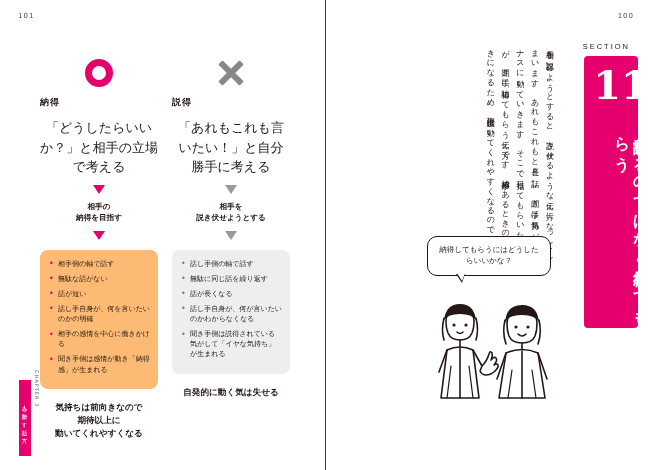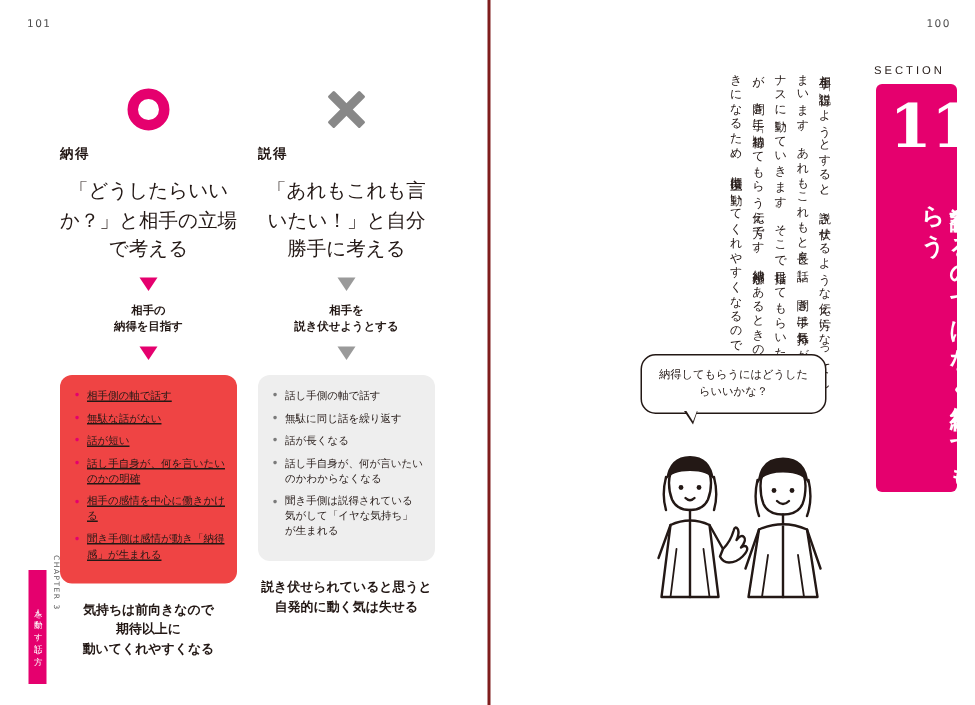--- a/index.html
+++ b/index.html
@@ -19,21 +19,21 @@
     width: 650px;
     height: 470px;
     background: #fdfdfd;
   }
   .page {
     position: absolute;
     top: 0;
     height: 470px;
     background: #ffffff;
   }
-  .page-left { left: 0; width: 325px; border-right: 6px solid #7f1d1d; }
+  .page-left { left: 0; width: 325px; border-right: 1px solid #7f1d1d; }
   .page-right { left: 327px; width: 325px; }
 
   .folio {
     position: absolute;
     top: 12px;
     font-size: 7px;
     letter-spacing: 1px;
     color: #4d4d4d;
   }
   .folio-left { left: 18px; }
@@ -212,21 +212,21 @@
     font-weight: 700;
   }
 
   .bullet-box {
     margin-top: 10px;
     border-radius: 8px;
     padding: 9px 8px 9px 9px;
     box-sizing: border-box;
     min-height: 120px;
   }
-  .box-pink { background: #ef4444; text-decoration: underline; }
+  .box-pink { background: #fdba74; }
   .box-gray { background: #eeeeee; }
   .bullet-box ul {
     list-style: none;
     margin: 0;
     padding: 0;
   }
   .bullet-box li {
     position: relative;
     padding-left: 9px;
     font-size: 7px;
@@ -334,21 +334,20 @@
       <div class="bullet-box box-gray">
         <ul>
           <li>話し手側の軸で話す</li>
           <li>無駄に同じ話を繰り返す</li>
           <li>話が長くなる</li>
           <li>話し手自身が、何が言いたいのかわからなくなる</li>
           <li>聞き手側は説得されている気がして「イヤな気持ち」が生まれる</li>
         </ul>
       </div>
       <div class="concl">
-        <div>説き伏せられていると思うと</div>
         <div>自発的に動く気は失せる</div>
       </div>
     </div>
 
     <div class="tab">
       <div class="tab-label">人を動かす話し方</div>
       <div class="tab-chap">CHAPTER 3</div>
     </div>
   </div>
 

